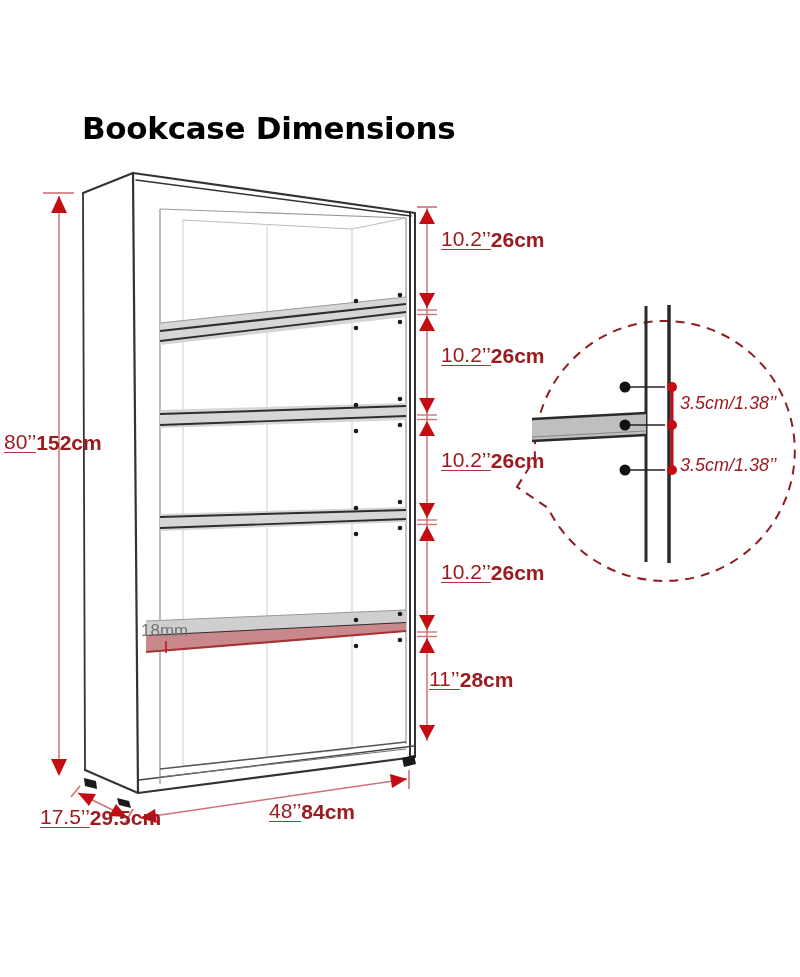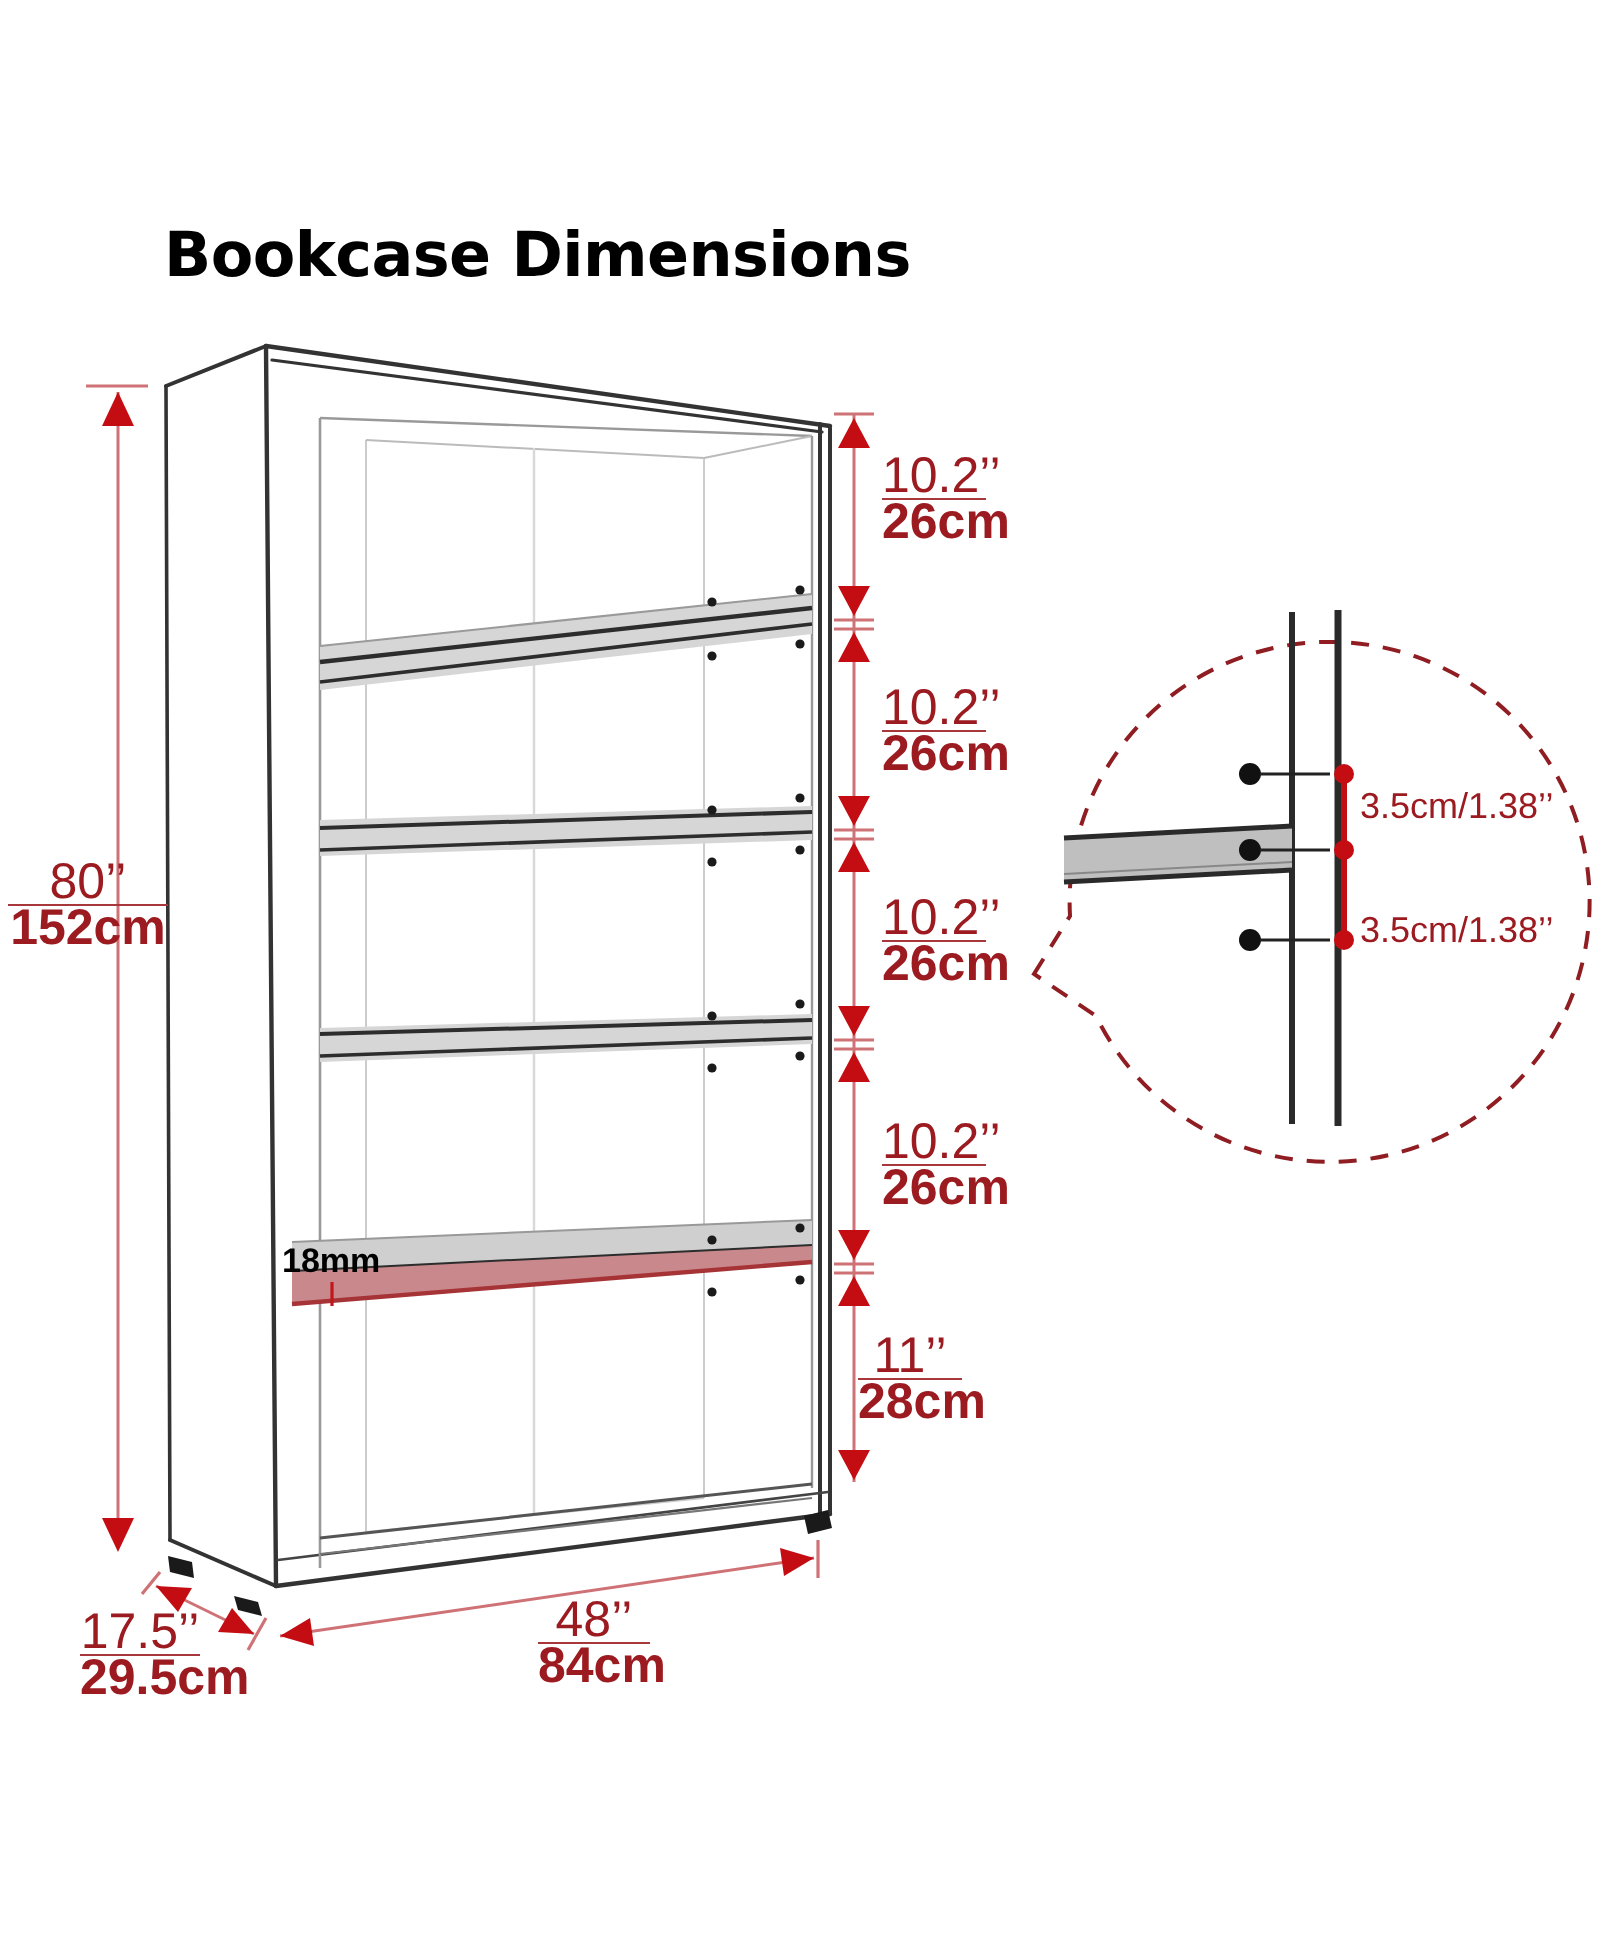--- a/index.html
+++ b/index.html
@@ -1,26 +1,26 @@
 <!DOCTYPE html>
 <html><head>
 <meta charset="utf-8">
 <style>
   html,body{margin:0;padding:0;background:#fff;}
   .stage{position:relative;width:800px;height:977px;background:#ffffff;overflow:hidden;
          font-family:"Liberation Sans",sans-serif;}
   .page-title{position:absolute;left:82px;top:110px;margin:0;font-size:31px;font-weight:700;
               color:#000000;letter-spacing:-0.3px;font-family:"DejaVu Sans","Liberation Sans",sans-serif;}
   .art{position:absolute;left:0;top:0;z-index:1;}
-  .dim-frac{position:absolute;z-index:2;display:flex;flex-direction:column;align-items:center;
-            color:#9b1b20;font-size:25px;line-height:21px;text-align:center;}
+  .dim-frac{position:absolute;z-index:2;display:flex;flex-direction:row;align-items:center;
+            color:#9b1b20;font-size:21px;line-height:21px;text-align:center;}
   .dim-frac .top{display:block;width:100%;border-bottom:1.7px solid #a7373a;padding-bottom:0px;}
   .dim-frac .bot{display:block;width:100%;padding-top:1px;font-weight:bold;}
-  .flat-label{position:absolute;z-index:2;color:#9b1b20;font-size:18px;line-height:18px;white-space:nowrap;}
-  .thickness-label{position:absolute;z-index:2;color:#000000;font-size:17px;font-weight:700;line-height:17px;}
+  .flat-label{position:absolute;z-index:2;color:#9b1b20;font-size:18px;line-height:18px;white-space:nowrap;font-style:italic;}
+  .thickness-label{position:absolute;z-index:2;color:#737373;font-size:17px;font-weight:400;line-height:17px;}
 </style>
 </head>
 <body>
 
 <div class="stage">
 
   <h1 class="page-title">Bookcase Dimensions</h1>
 
   <svg class="art" width="800" height="977" viewBox="0 0 800 977">
 

